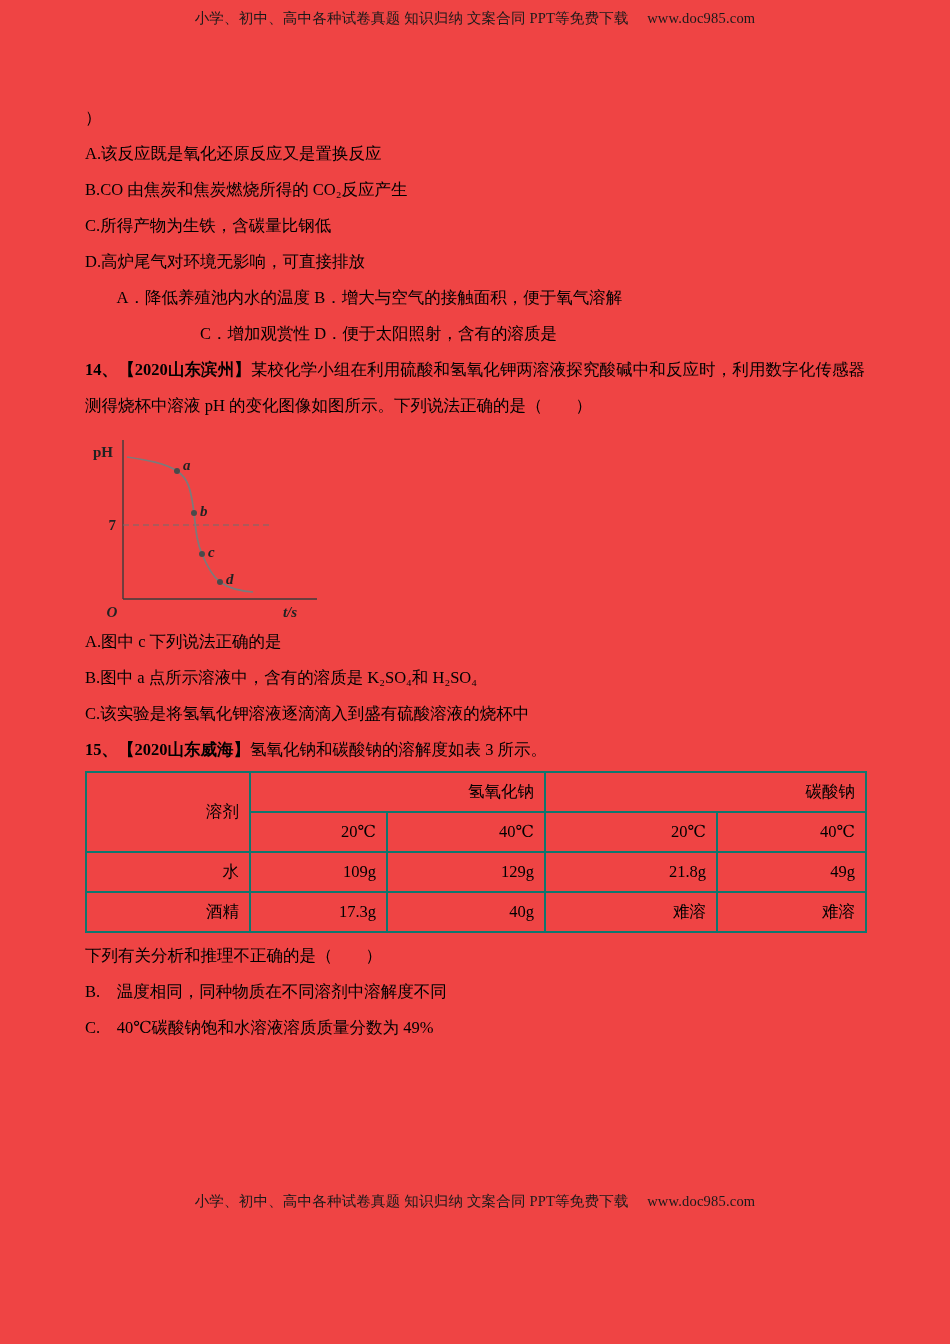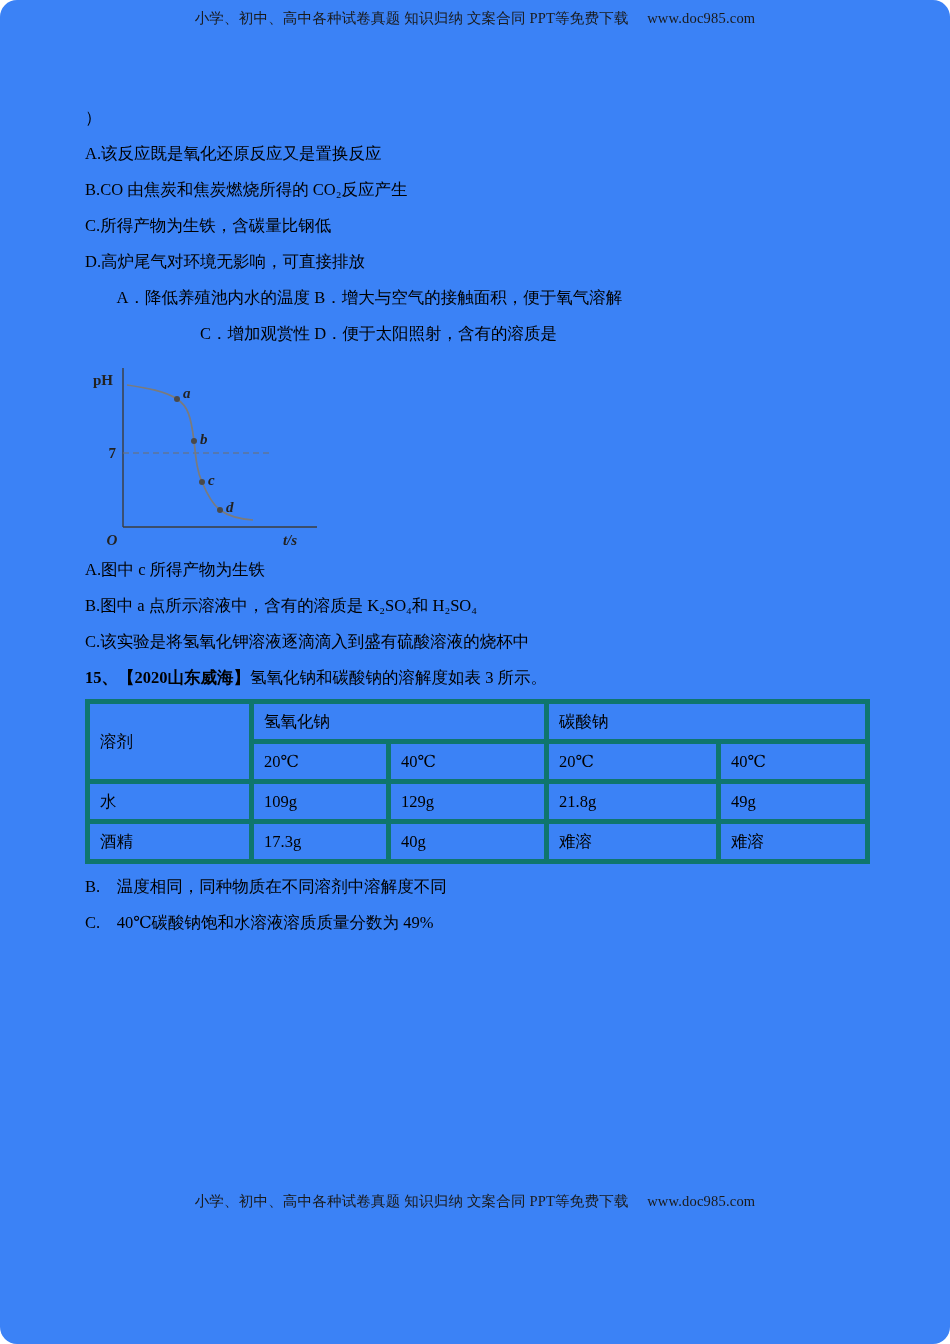--- a/index.html
+++ b/index.html
@@ -2,25 +2,24 @@
 <html><head>
 <meta charset="utf-8">
 <style>
   * { margin: 0; padding: 0; box-sizing: border-box; }
   html, body { background: #ffffff; }
   .page {
     position: relative;
     width: 950px;
     height: 1344px;
     margin: 0 auto;
-    background: #3b82f6;
+    background: #ef4444;
     color: #000;
     font-family: "Liberation Serif", "DejaVu Serif", serif;
     overflow: hidden;
-    border-radius: 17px;
   }
   .site-line {
     text-align: center;
     font-size: 14.5px;
     color: #1a1a1a;
     letter-spacing: 0.2px;
   }
   .header-line { padding-top: 9px; }
   .footer-line { position: absolute; top: 1192px; left: 0; right: 0; }
   .content {
@@ -39,26 +38,26 @@
   .dot { fill: #4a4a4a; }
   .ax-lab { font-family: "Liberation Serif", serif; font-size: 15px; fill: #222; }
   .it { font-style: italic; }
   .sol-table {
     border-collapse: collapse;
     table-layout: fixed;
     width: 780px;
     margin: 3px 0 5px 0;
   }
   .sol-table td {
-    border: 5px solid #0f766e;
+    border: 2px solid #0f766e;
     padding: 4px 10px;
     height: 40px;
     font-size: 16.5px;
     vertical-align: middle;
-    text-align: left;
+    text-align: right;
   }
 </style>
 </head>
 <body>
 
 <div class="page">
 
   <div class="site-line header-line">小学、初中、高中各种试卷真题 知识归纳 文案合同 PPT等免费下载　 www.doc985.com</div>
 
   <div class="content">
@@ -71,20 +70,21 @@
 
     <p class="opt-pair">
       <span class="pair-a">A．降低养殖池内水的温度</span>
       <span>B．增大与空气的接触面积，便于氧气溶解</span>
     </p>
     <p class="opt-pair">
       <span class="pair-a">C．增加观赏性</span>
       <span>D．便于太阳照射，含有的溶质是</span>
     </p>
 
+    <p class="stem"><span class="qlabel">14、【2020山东滨州】</span><span>某校化学小组在利用硫酸和氢氧化钾两溶液探究酸碱中和反应时，利用数字化传感器测得烧杯中溶液 pH 的变化图像如图所示。下列说法正确的是（　　）</span></p>
 
     <div class="chart-wrap">
       <svg width="250" height="195" viewBox="0 0 250 195">
         <text class="ax-lab" x="8" y="30" font-size="16">pH</text>
         <line class="axis" x1="38" y1="13" x2="38" y2="172"></line>
         <line class="axis" x1="38" y1="172" x2="232" y2="172"></line>
         <text class="ax-lab it" x="27" y="190" text-anchor="middle">O</text>
         <text class="ax-lab it" x="205" y="190" text-anchor="middle">t/s</text>
         <text class="ax-lab" x="31" y="103" text-anchor="end">7</text>
         <line class="dash" x1="38" y1="98" x2="186" y2="98"></line>
@@ -93,21 +93,21 @@
         <circle class="dot" cx="109" cy="86" r="3"></circle>
         <circle class="dot" cx="117" cy="127" r="3"></circle>
         <circle class="dot" cx="135" cy="155" r="3"></circle>
         <text class="ax-lab it" x="98" y="43">a</text>
         <text class="ax-lab it" x="115" y="89">b</text>
         <text class="ax-lab it" x="123" y="130">c</text>
         <text class="ax-lab it" x="141" y="157">d</text>
       </svg>
     </div>
 
-    <p>A.图中 c 所得产物为生铁</p>
+    <p>A.图中 c 下列说法正确的是</p>
     <p>B.图中 a 点所示溶液中，含有的溶质是 K₂SO₄和 H₂SO₄</p>
     <p>C.该实验是将氢氧化钾溶液逐滴滴入到盛有硫酸溶液的烧杯中</p>
 
     <p class="stem"><span class="qlabel">15、【2020山东威海】</span><span>氢氧化钠和碳酸钠的溶解度如表 3 所示。</span></p>
 
     <table class="sol-table">
       <colgroup>
         <col style="width:164px">
           <col style="width:137px">
           <col style="width:158px">
@@ -136,20 +136,21 @@
       <tr>
         <td>酒精</td>
         <td>17.3g</td>
         <td>40g</td>
         <td>难溶</td>
         <td>难溶</td>
       </tr>
     </tbody>
       </table>
 
+    <p>下列有关分析和推理不正确的是（　　）</p>
     <p>B.　温度相同，同种物质在不同溶剂中溶解度不同</p>
     <p>C.　40℃碳酸钠饱和水溶液溶质质量分数为 49%</p>
 
   </div>
 
   <div class="site-line footer-line">小学、初中、高中各种试卷真题 知识归纳 文案合同 PPT等免费下载　 www.doc985.com</div>
 
 </div>
 
 </body></html>

